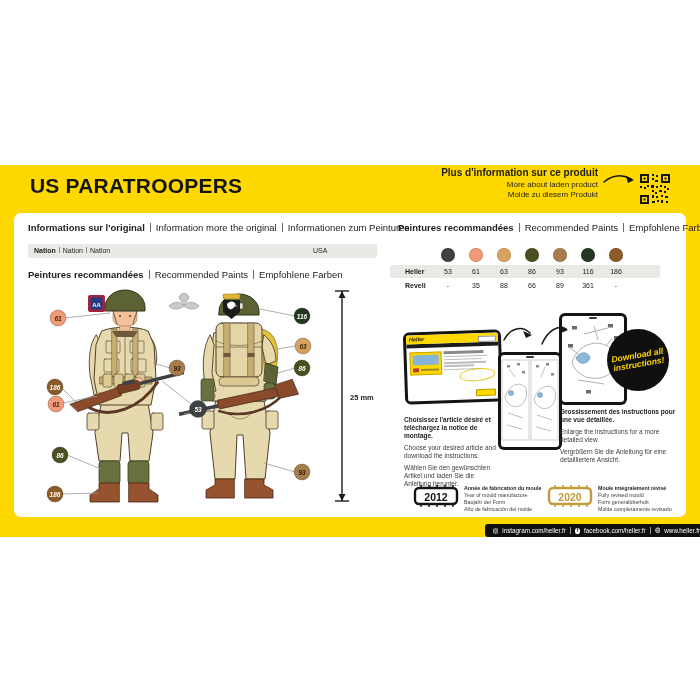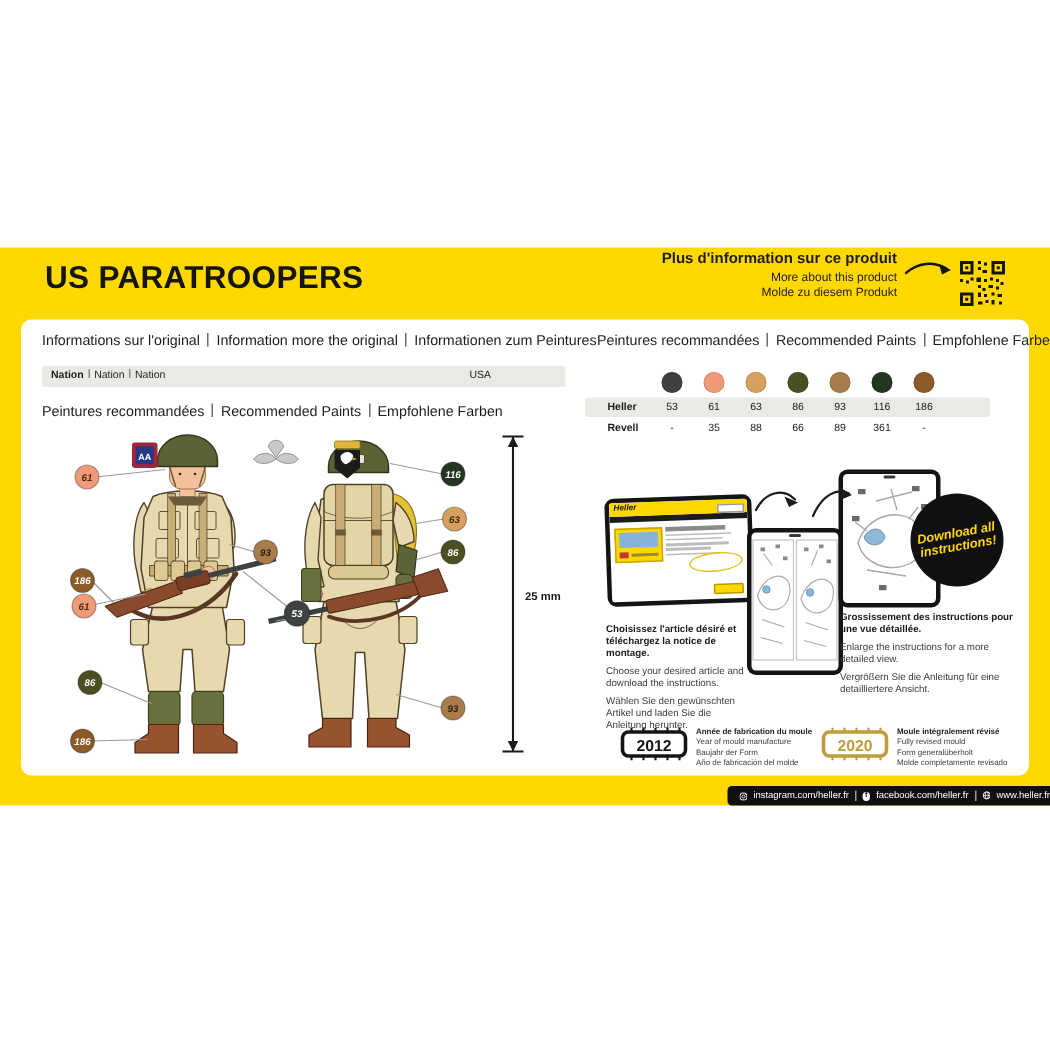--- a/index.html
+++ b/index.html
@@ -12,21 +12,21 @@
   .title{position:absolute;left:30px;top:174px;font-size:21px;font-weight:800;letter-spacing:.2px;color:#151511;}
   .moreinfo{position:absolute;left:440px;top:167px;width:158px;text-align:right;line-height:1.25;}
   .moreinfo .l1{font-size:10px;font-weight:bold;}
   .moreinfo .l2{font-size:8px;}
   .qr{position:absolute;left:640px;top:174px;width:30px;height:30px;}
   .arrow-top{position:absolute;left:602px;top:172px;}
 
   
   .panel{position:absolute;left:14px;top:213px;width:672px;height:304px;background:#ffffff;border-radius:7px;}
   .sec-head{position:absolute;font-size:9.5px;white-space:nowrap;color:#1d1d1b;}
-  .sec-head b{font-weight:400;}
+  .sec-head b{font-weight:700;}
   .sep{display:inline-block;width:1px;height:9px;background:#6a6a6a;margin:0 5px;vertical-align:-1px;}
   .gray-row{position:absolute;background:#e9e9e6;border-radius:2px;}
   .nation-row{left:14px;top:31px;width:349px;height:14px;font-size:7px;line-height:14px;}
   .nation-row .lbl{position:absolute;left:6px;top:0;}
   .nation-row b{font-weight:800;}
   .nation-row .val{position:absolute;left:285px;top:0;font-size:7px;}
   .sep2{display:inline-block;width:1px;height:6px;background:#8a8a8a;margin:0 3px;vertical-align:0;}
 
   
   .swatch{position:absolute;top:35px;width:14px;height:14px;border-radius:50%;box-shadow:inset 0 0 0 .5px rgba(0,0,0,.2);}
@@ -82,21 +82,21 @@
 <body>
 
 <div class="page">
 
   <div class="band"></div>
 
   <div class="title">US PARATROOPERS</div>
 
   <div class="moreinfo">
     <div class="l1">Plus d'information sur ce produit</div>
-    <div class="l2">More about this product</div>
+    <div class="l2">More about laden product</div>
     <div class="l2">Molde zu diesem Produkt</div>
   </div>
 
   <svg class="arrow-top" width="36" height="16">
     <path d="M2,10 C10,3 20,2 29,7" fill="none" stroke="#151511" stroke-width="1.6" stroke-linecap="round"></path>
     <path d="M32,8 L24,4 L26,11 Z" fill="#151511"></path>
   </svg>
 
   <svg class="qr" viewBox="0 0 30 30">
     <g fill="#151511">

